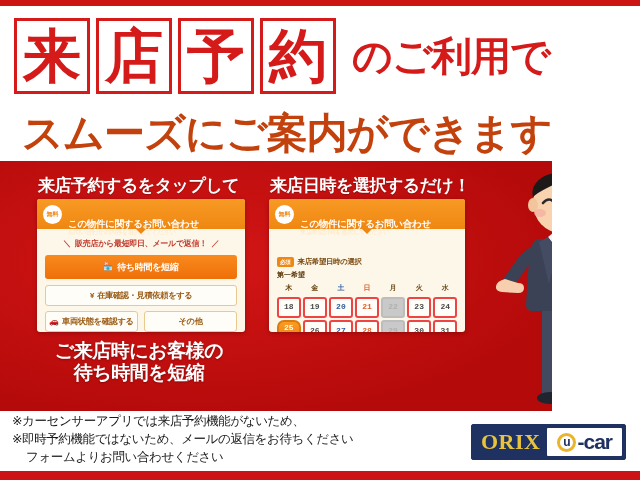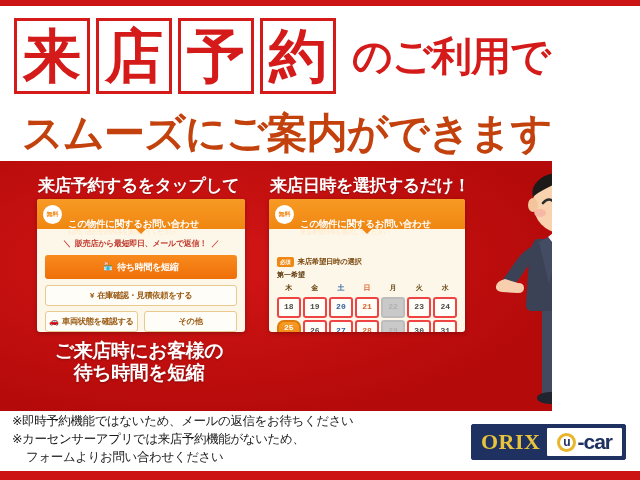--- a/index.html
+++ b/index.html
@@ -339,22 +339,22 @@
       <path d="M71 36 q6 -7 12 0" stroke="#2b2b2b" stroke-width="2.6" fill="none" stroke-linecap="round"></path>
 
       <ellipse cx="44" cy="46" rx="6" ry="4" fill="#f4a9a0" opacity=".65"></ellipse>
       <ellipse cx="86" cy="46" rx="6" ry="4" fill="#f4a9a0" opacity=".65"></ellipse>
 
       <path d="M59 50 q6 9 12 0 q-6 3 -12 0 z" fill="#c0392b"></path>
     </svg>
   </div>
 
   <div class="notes">
+    <div class="note">※カーセンサーアプリでは来店予約機能がないため、</div>
     <div class="note">※即時予約機能ではないため、メールの返信をお待ちください</div>
-    <div class="note">※カーセンサーアプリでは来店予約機能がないため、</div>
     <div class="note indent">フォームよりお問い合わせください</div>
   </div>
 
   <div class="logo">
     <div class="logo-orix">ORIX</div>
     <div class="logo-ucar">
       <div class="u-ring">u</div>
       <div class="ucar-txt">-car</div>
     </div>
   </div>

